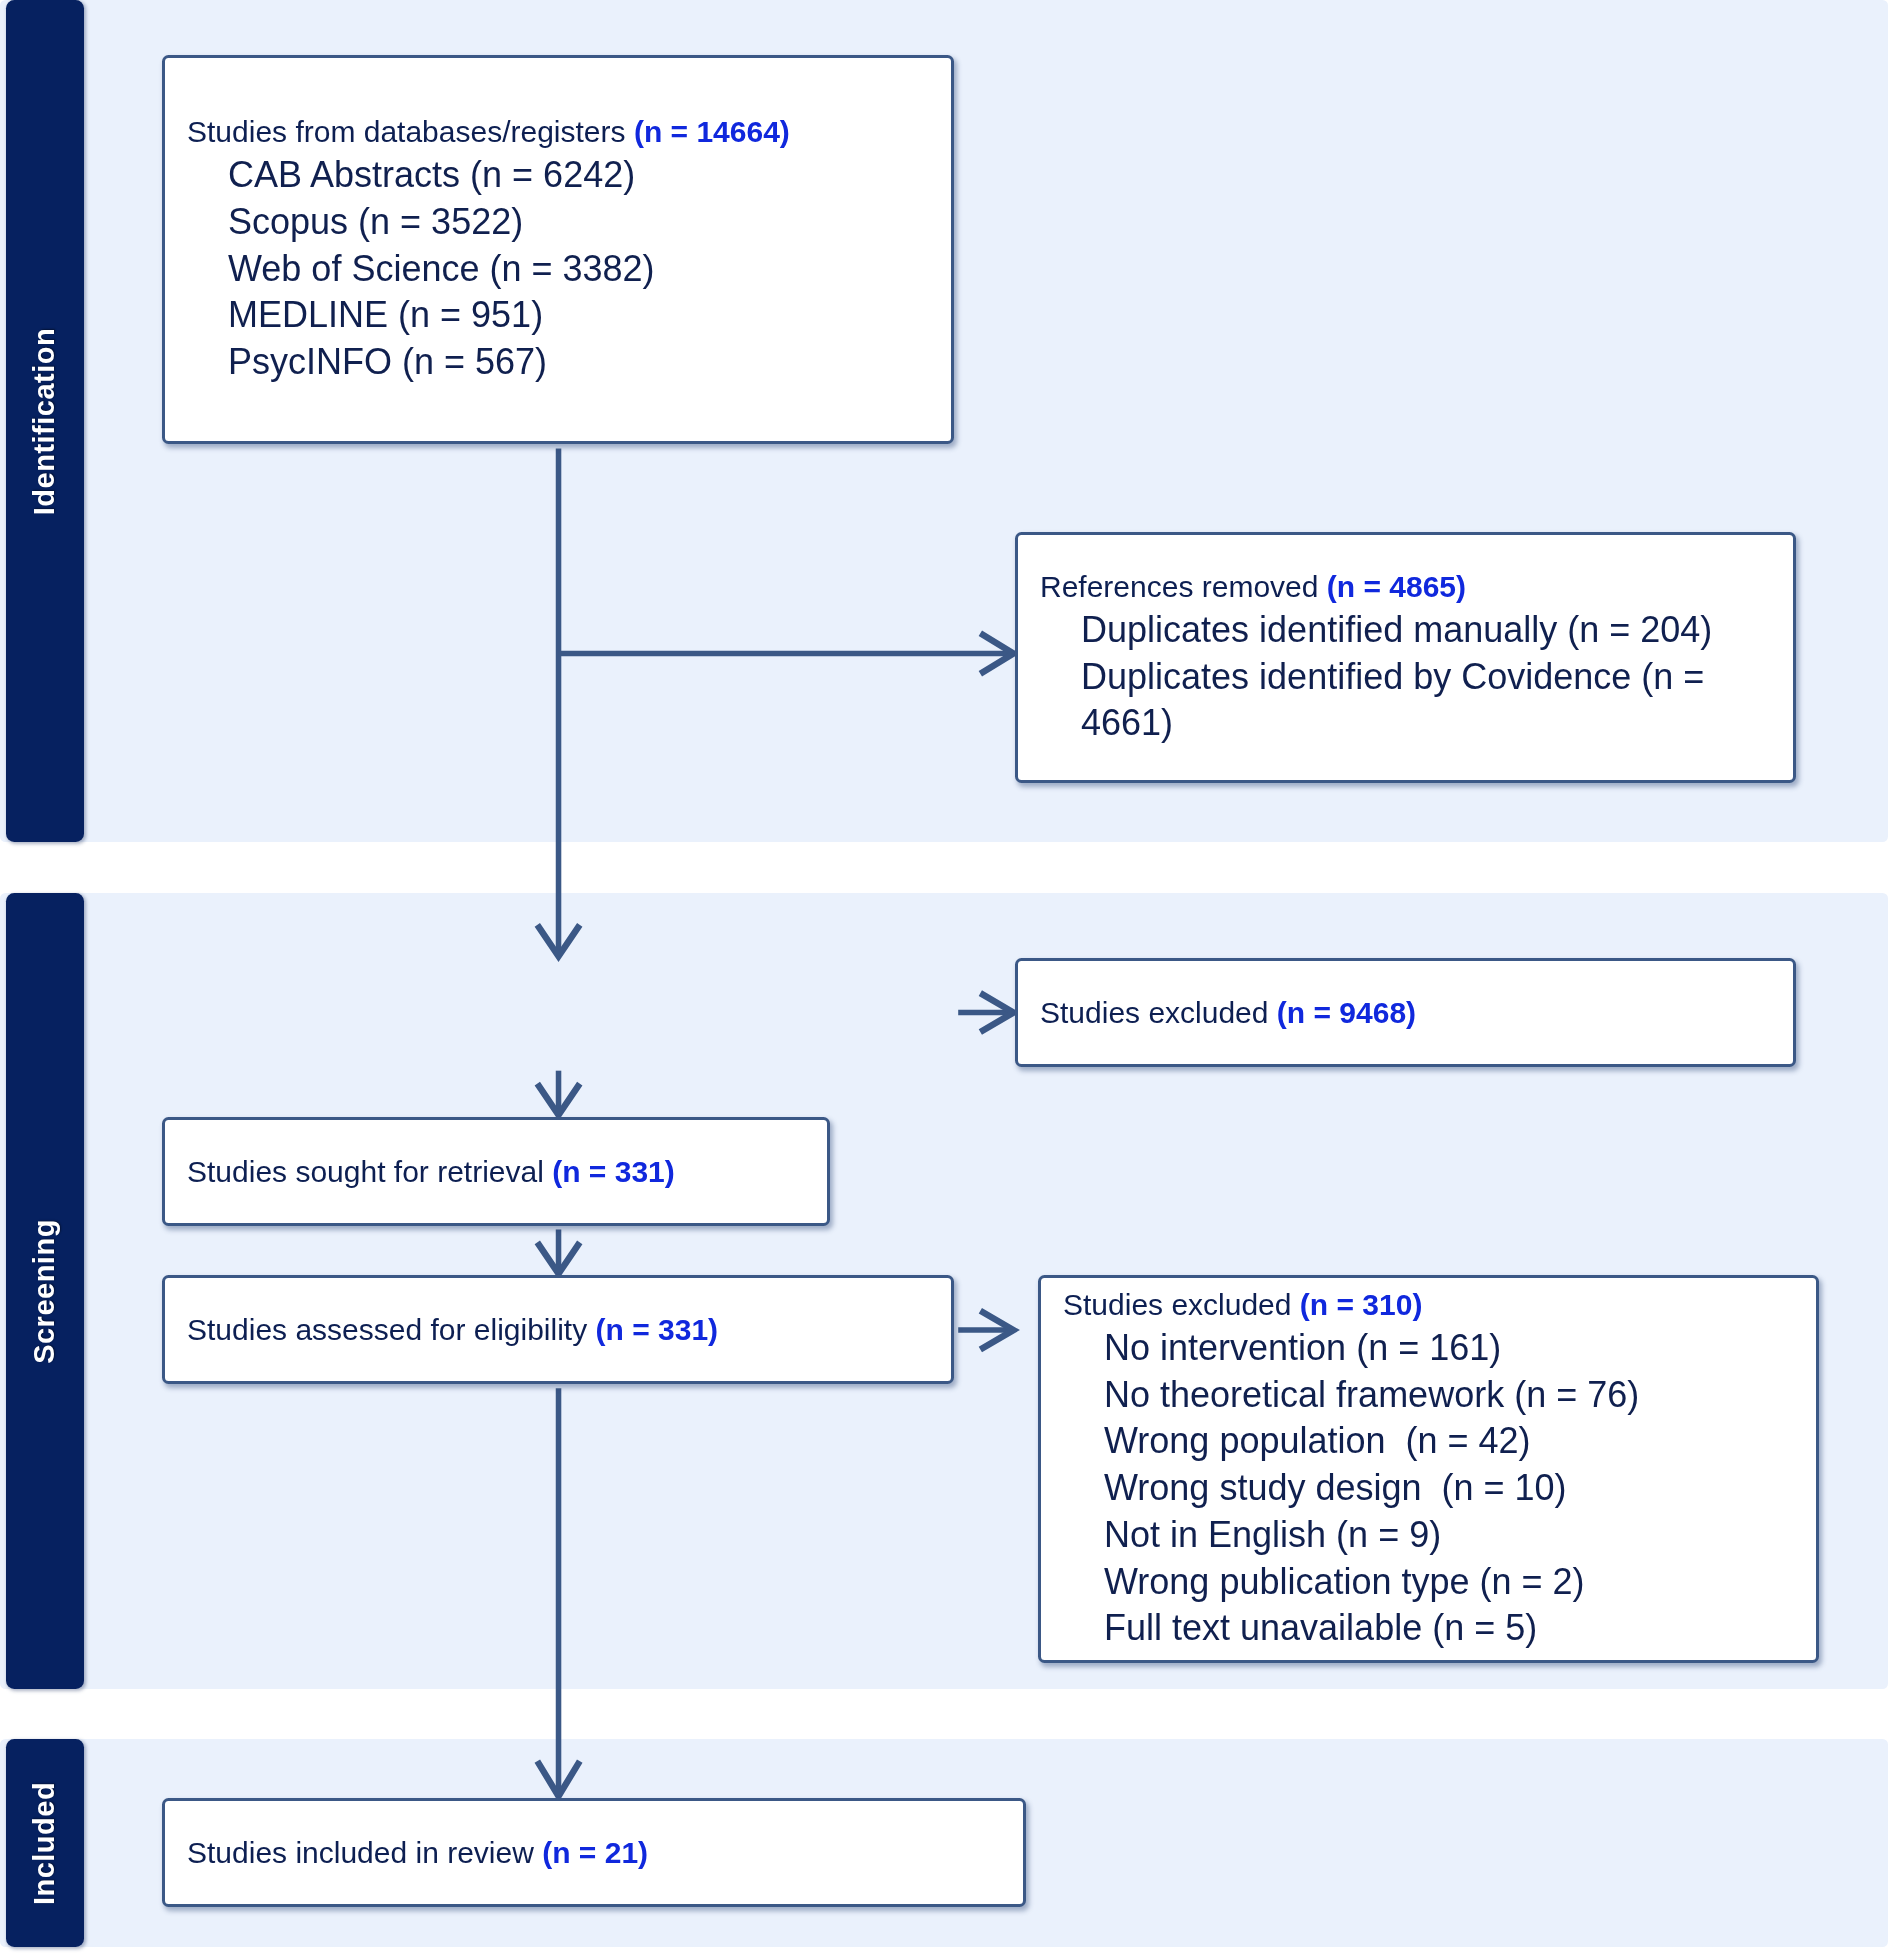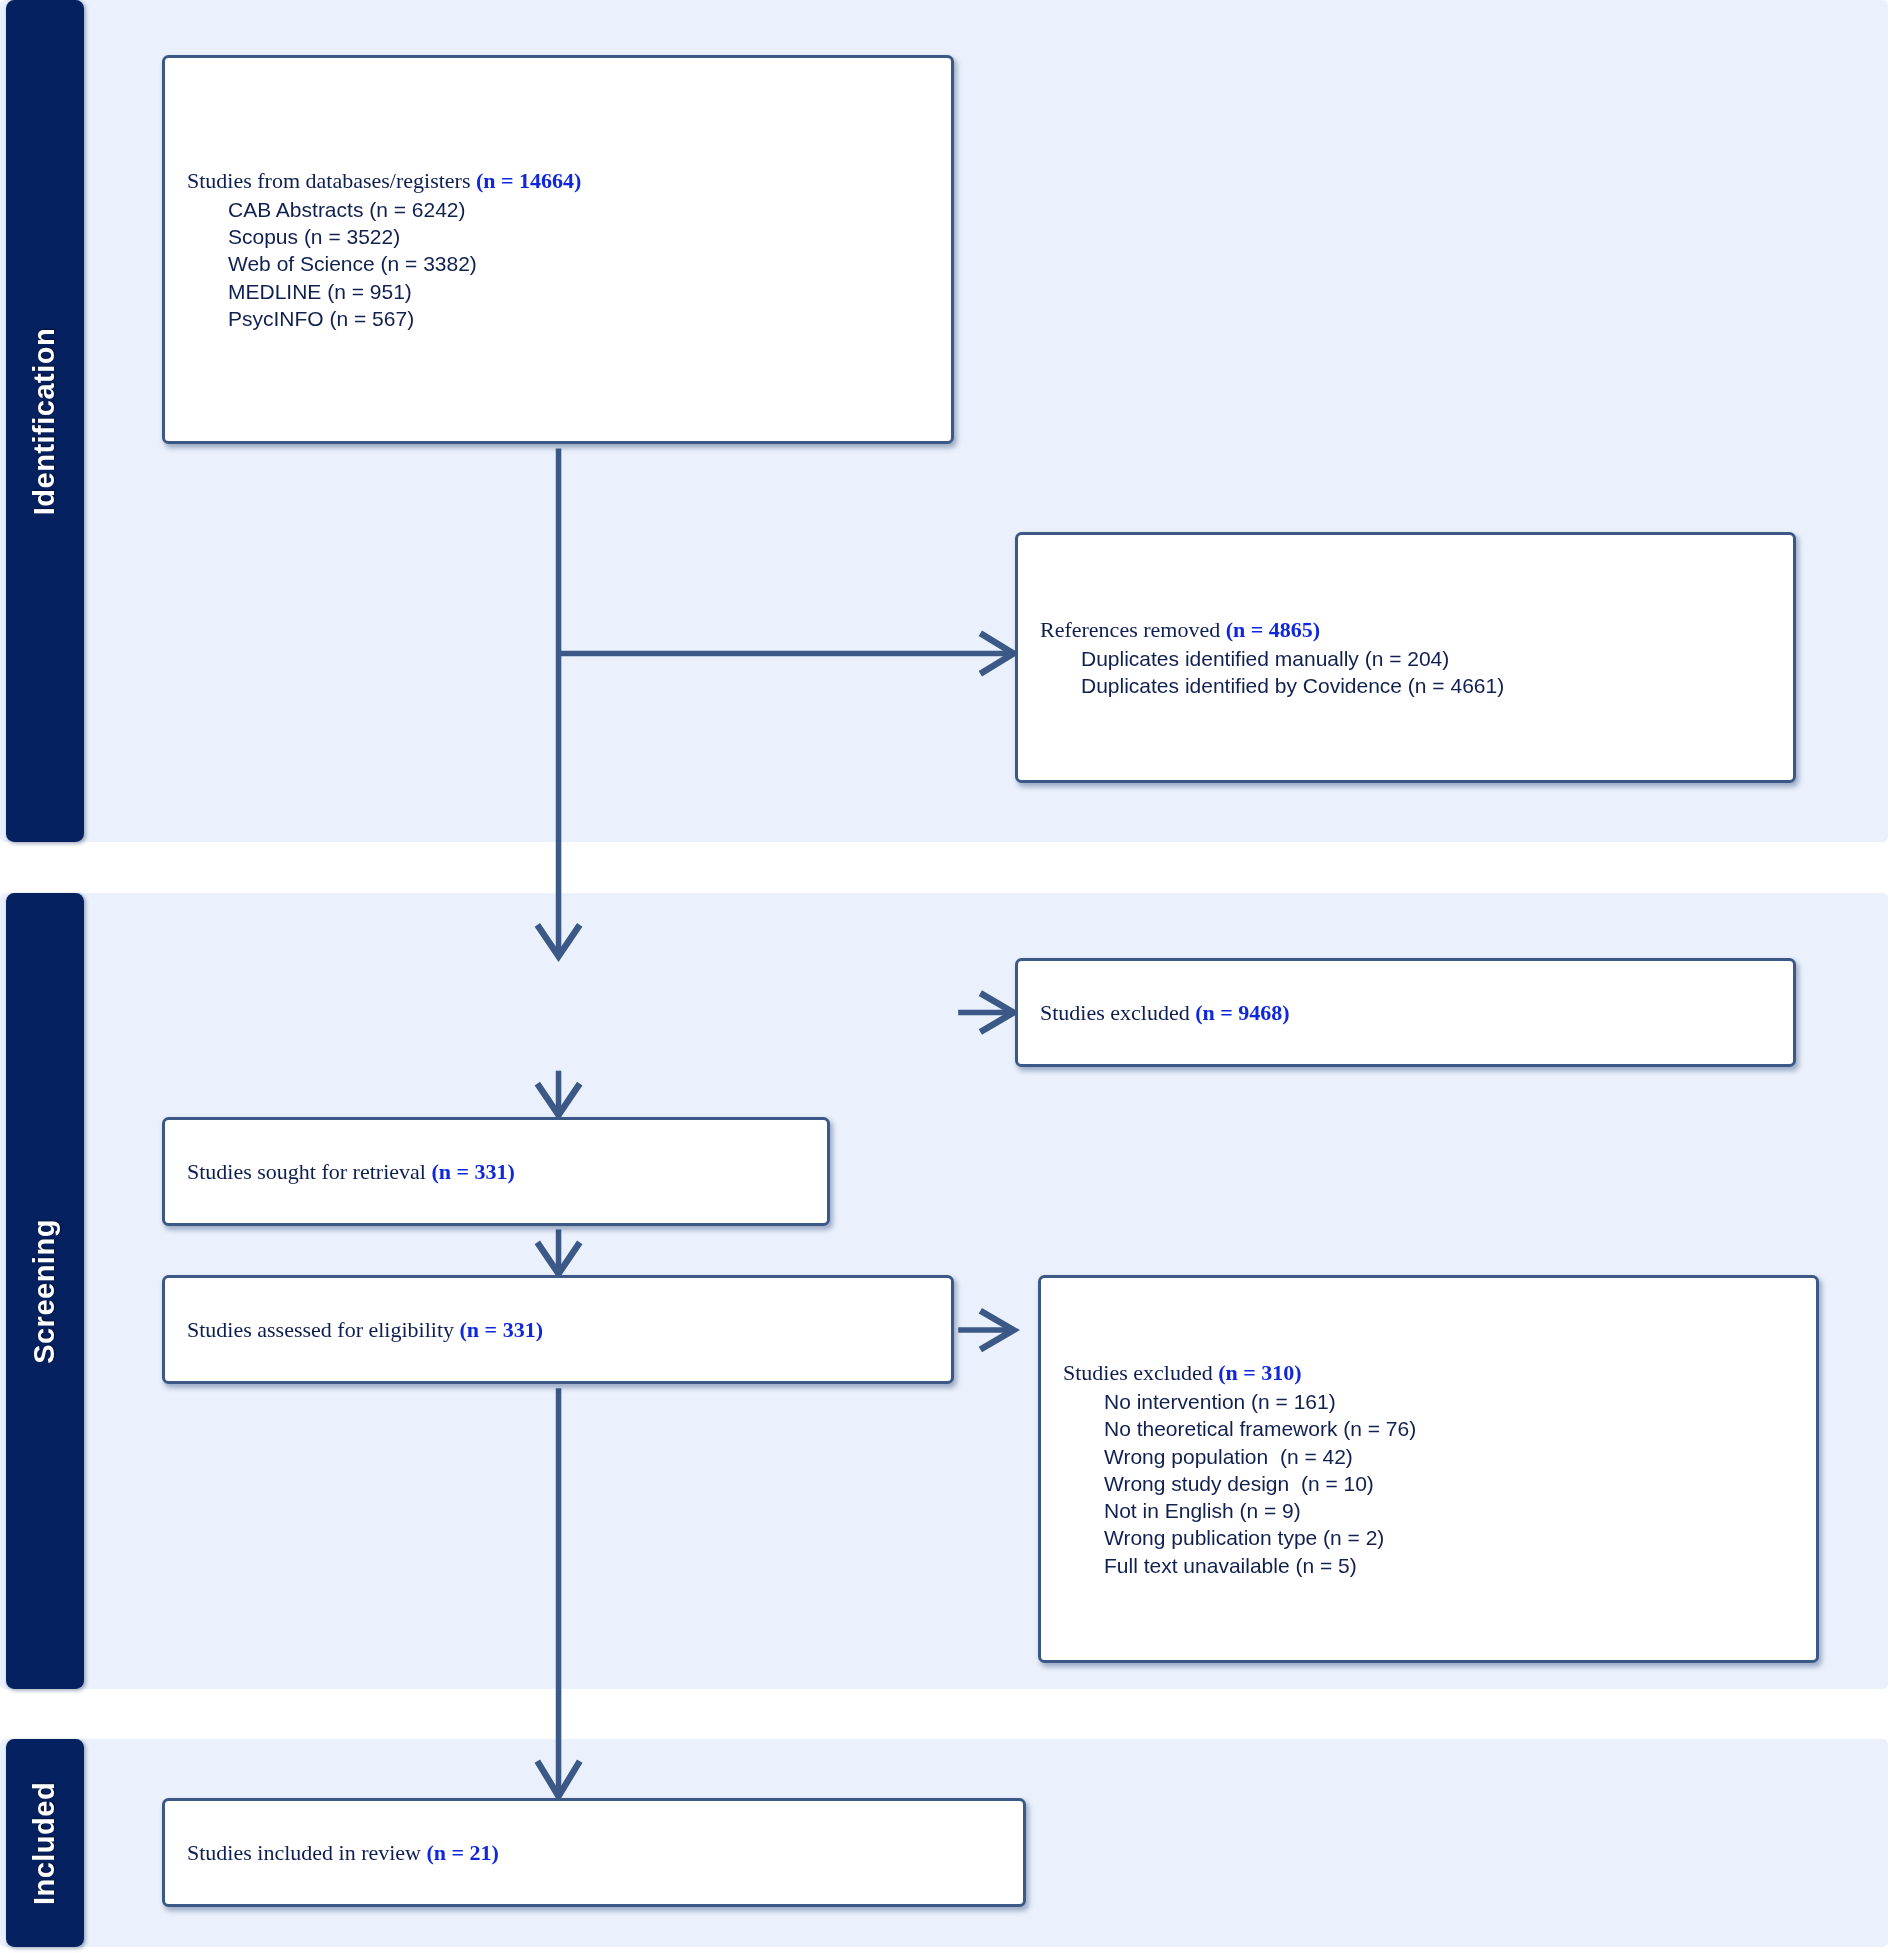--- a/index.html
+++ b/index.html
@@ -60,38 +60,37 @@
     border: 3.7px solid #3b5886;
     border-radius: 6.5px;
     box-shadow: 2.8px 3.7px 5.5px rgba(35,60,110,.38);
     padding: 13px 22px;
     display: flex;
     flex-direction: column;
     justify-content: center;
   }
 
   .box .headline {
-    font-size: 22px;
+    font-size: 30px;
     line-height: 1.24;
     color: #0d1f52;
     font-weight: 500;
-    font-family: Liberation Serif, serif;
   }
   .box .headline .count {
     color: #1028dd;
     font-weight: bold;
   }
 
   .sub-list {
     list-style: none;
     margin-top: 1.8px;
     padding-left: 41px;
   }
   .sub-list li {
-    font-size: 21px;
+    font-size: 36px;
     line-height: 1.30;
     color: #10204f;
     white-space: pre-wrap;
   }
 
   
   #box-databases   { left: 162px;  top: 55px;   width: 792px;  height: 389px; }
   #box-refremoved  { left: 1015px; top: 532px;  width: 781px;  height: 251px; }
   #box-screened    { left: 162px;  top: 958px; width: 792px;  height: 109px; }
   #box-excl-screen { left: 1015px; top: 958px; width: 781px;  height: 109px; }

